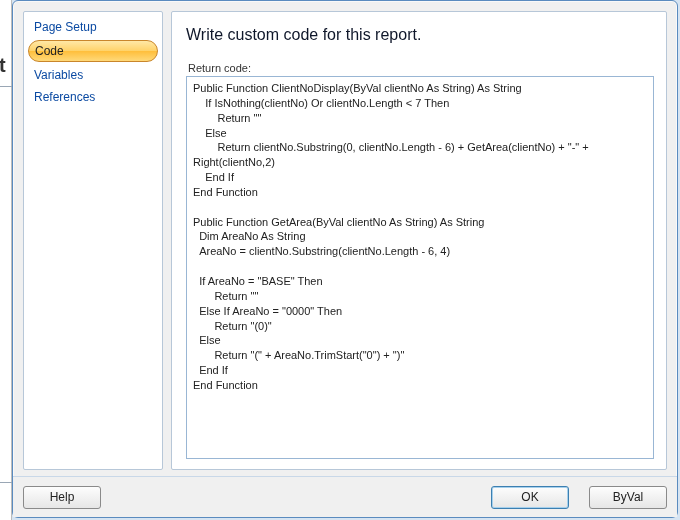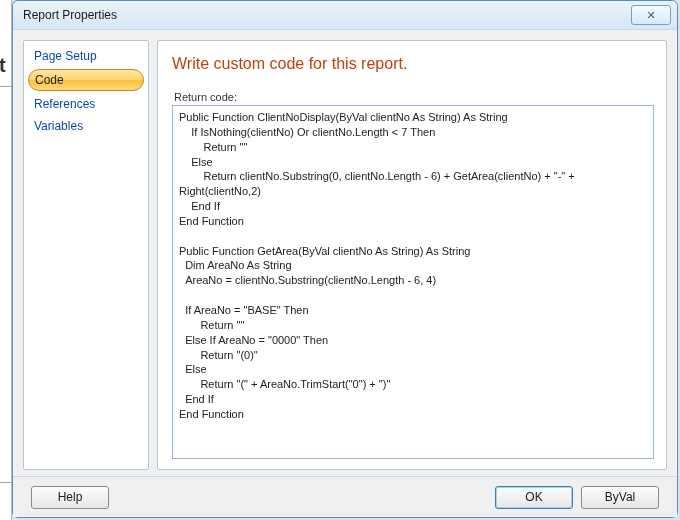--- a/index.html
+++ b/index.html
@@ -54,21 +54,21 @@
     cursor: pointer;
   }
   .body {
     flex: 1;
     display: flex;
     padding: 10px 10px 6px 10px;
     gap: 8px;
     min-height: 0;
   }
   .sidebar {
-    width: 126px;
+    width: 140px;
     background: #ffffff;
     border: 1px solid #b7c7d8;
     border-radius: 2px;
     box-sizing: border-box;
     padding: 4px 0;
   }
   .side-item {
     padding: 4px 10px;
     color: #0b4aa2;
     cursor: pointer;
@@ -90,21 +90,21 @@
     box-sizing: border-box;
     padding: 14px 12px 10px 14px;
     display: flex;
     flex-direction: column;
     min-height: 0;
   }
   .main h1 {
     margin: 0 0 18px 0;
     font-size: 16px;
     font-weight: normal;
-    color: #c2410c;
+    color: #0f172a;
   }
   .field-label {
     font-size: 11px;
     color: #333;
     margin: 0 0 2px 2px;
   }
   .code-box {
     flex: 1;
     border: 1px solid #99b6d4;
     background: #ffffff;
@@ -116,22 +116,22 @@
     white-space: pre-wrap;
     overflow-y: auto;
     resize: none;
     box-sizing: border-box;
   }
   .footer {
     height: 40px;
     border-top: 1px solid #c9d8e8;
     display: flex;
     align-items: center;
-    padding: 0 18px;
-    gap: 8px;
+    padding: 0 10px;
+    gap: 20px;
     background: #f0f0f0;
   }
   .footer .spacer {
     flex: 1;
   }
   .btn {
     min-width: 78px;
     height: 23px;
     border: 1px solid #8a8a8a;
     border-radius: 3px;
@@ -190,41 +190,35 @@
 <body>
 
 <div class="left-edge">
   <span class="left-edge-letter">t</span>
   <div class="left-edge-line"></div>
   <div class="left-edge-bottom"></div>
 </div>
 
 <div class="window">
 
-  <div class="titlebar">
-    <div class="title">Report Properties</div>
-    <div class="close-btn">
-      <span>✕</span>
-    </div>
-  </div>
 
   <div class="body">
 
     <div class="sidebar">
       <div class="side-item">
         <span>Page Setup</span>
       </div>
       <div class="side-item selected">
         <span>Code</span>
       </div>
       <div class="side-item">
+        <span>Variables</span>
+      </div>
+      <div class="side-item">
         <span>References</span>
-      </div>
-      <div class="side-item">
-        <span>Variables</span>
       </div>
     </div>
 
     <div class="main">
       <h1>Write custom code for this report.</h1>
       <div class="field-label">Return code:</div>
       <textarea class="code-box" spellcheck="false" style="">Public Function ClientNoDisplay(ByVal clientNo As String) As String
     If IsNothing(clientNo) Or clientNo.Length &lt; 7 Then
         Return ""
     Else

